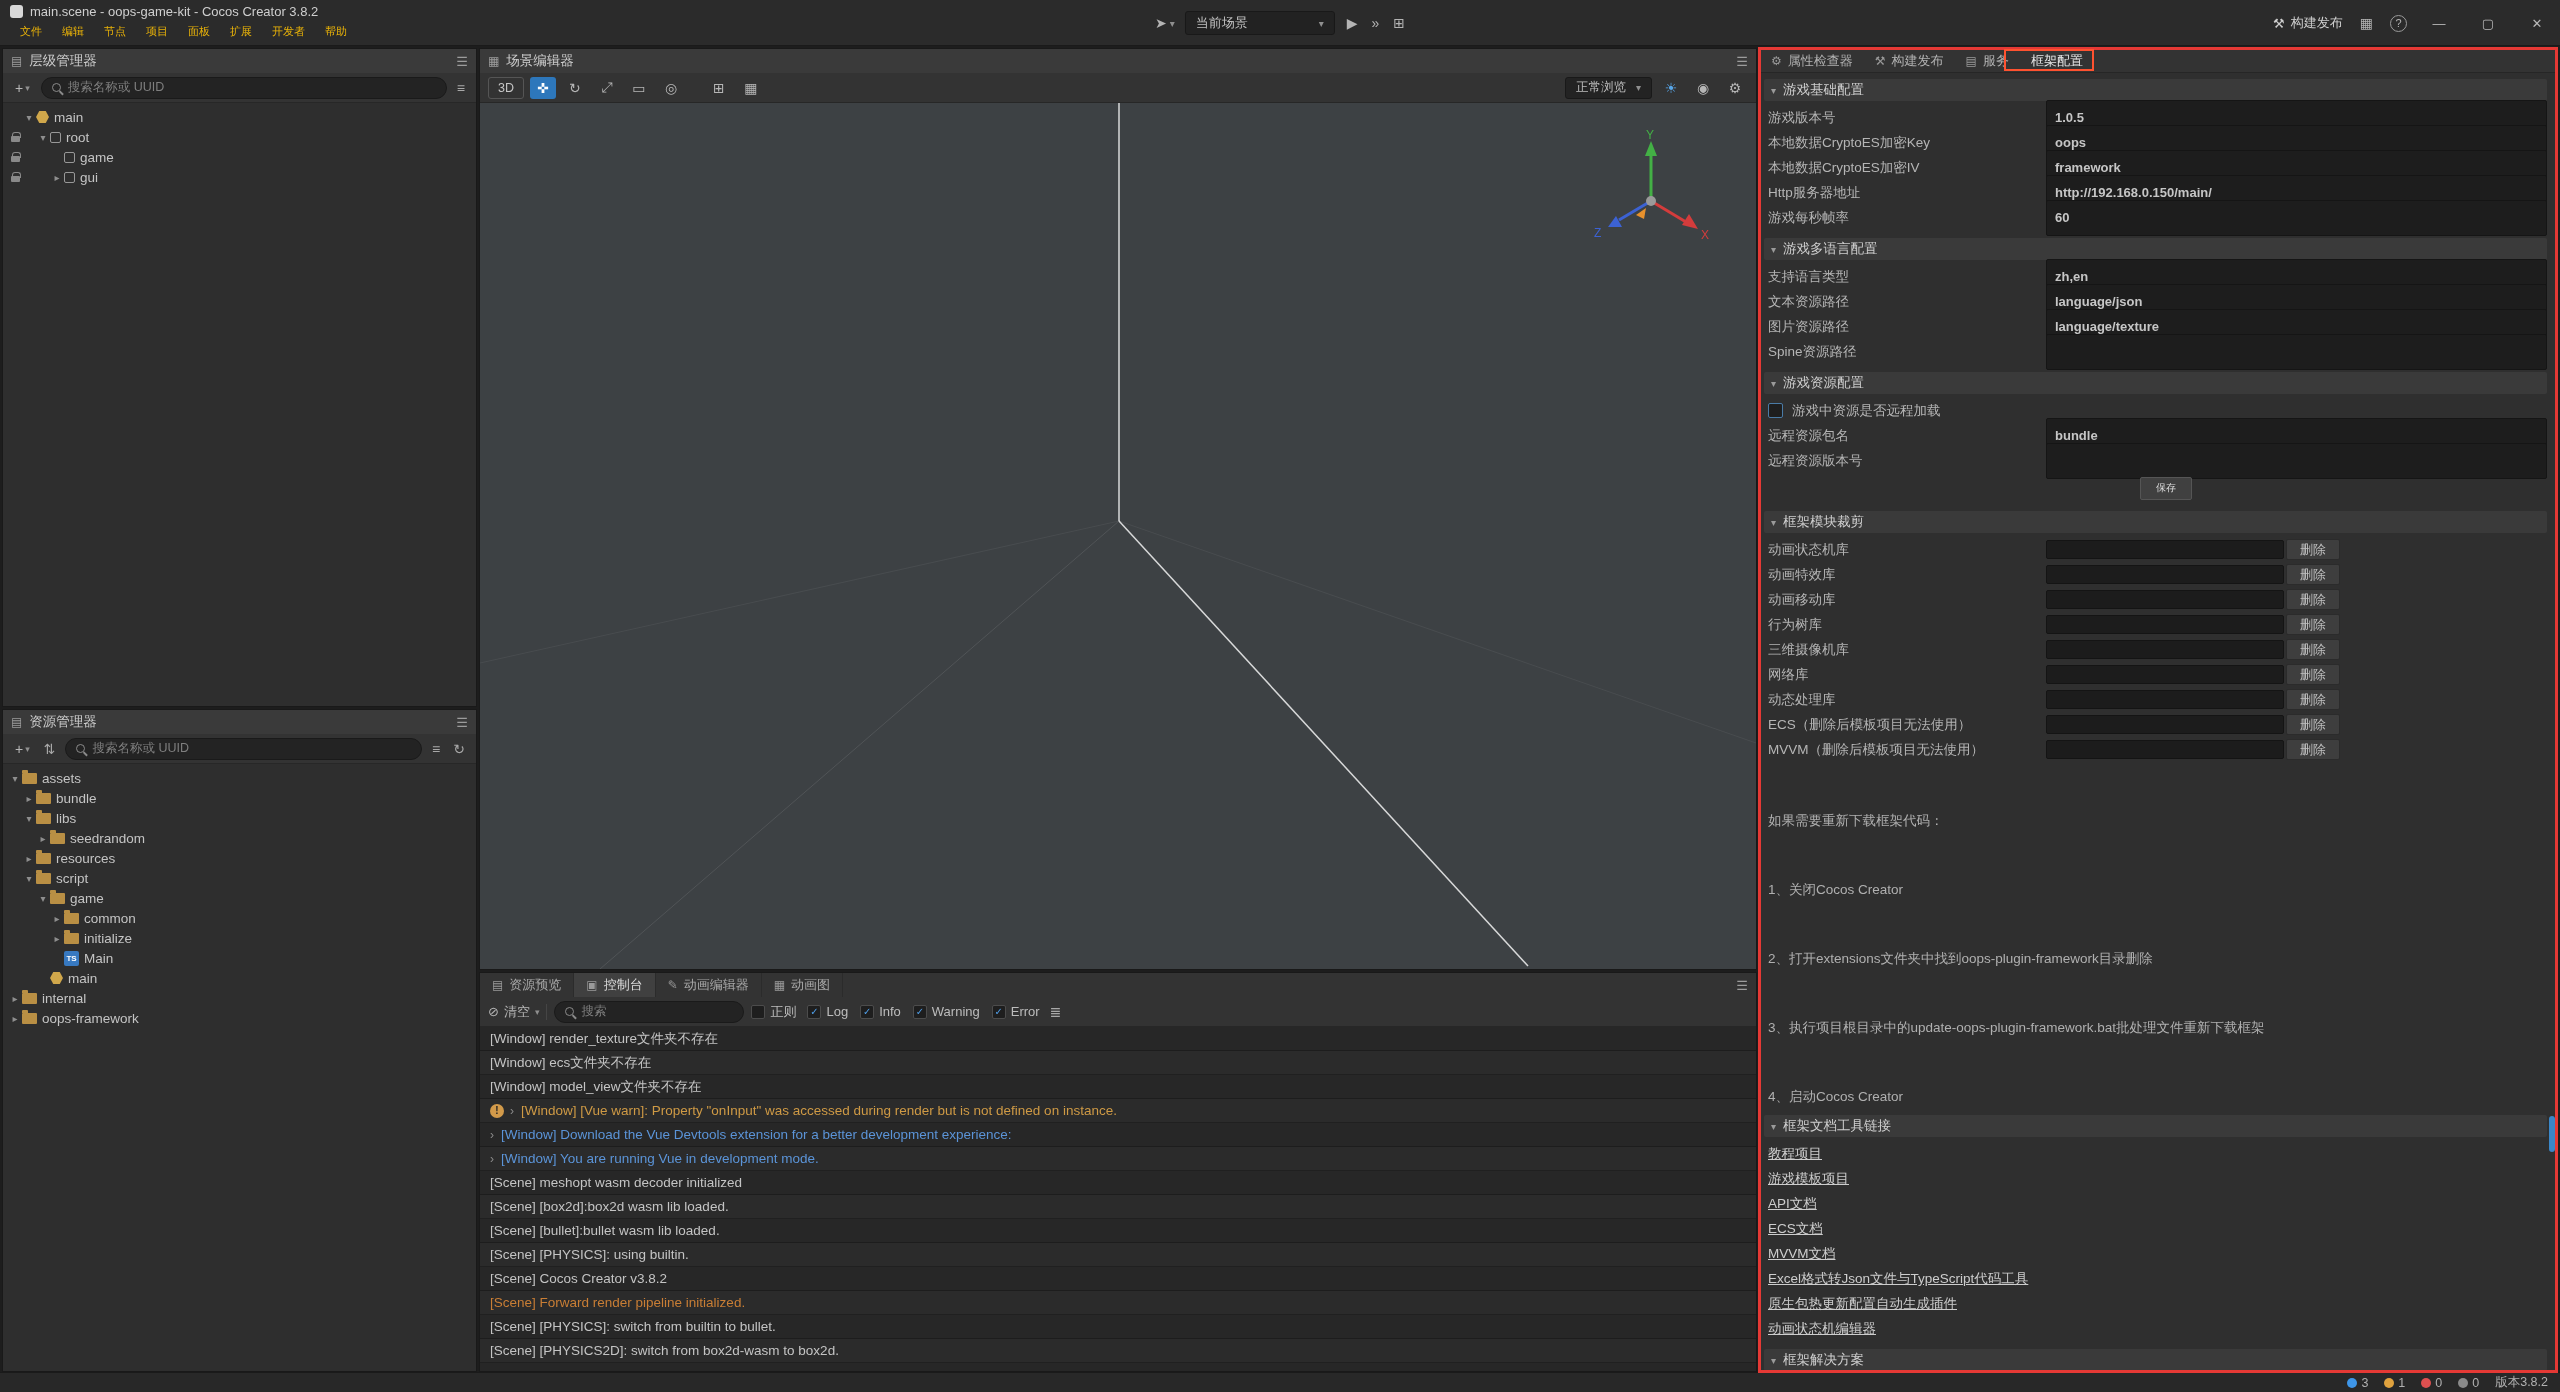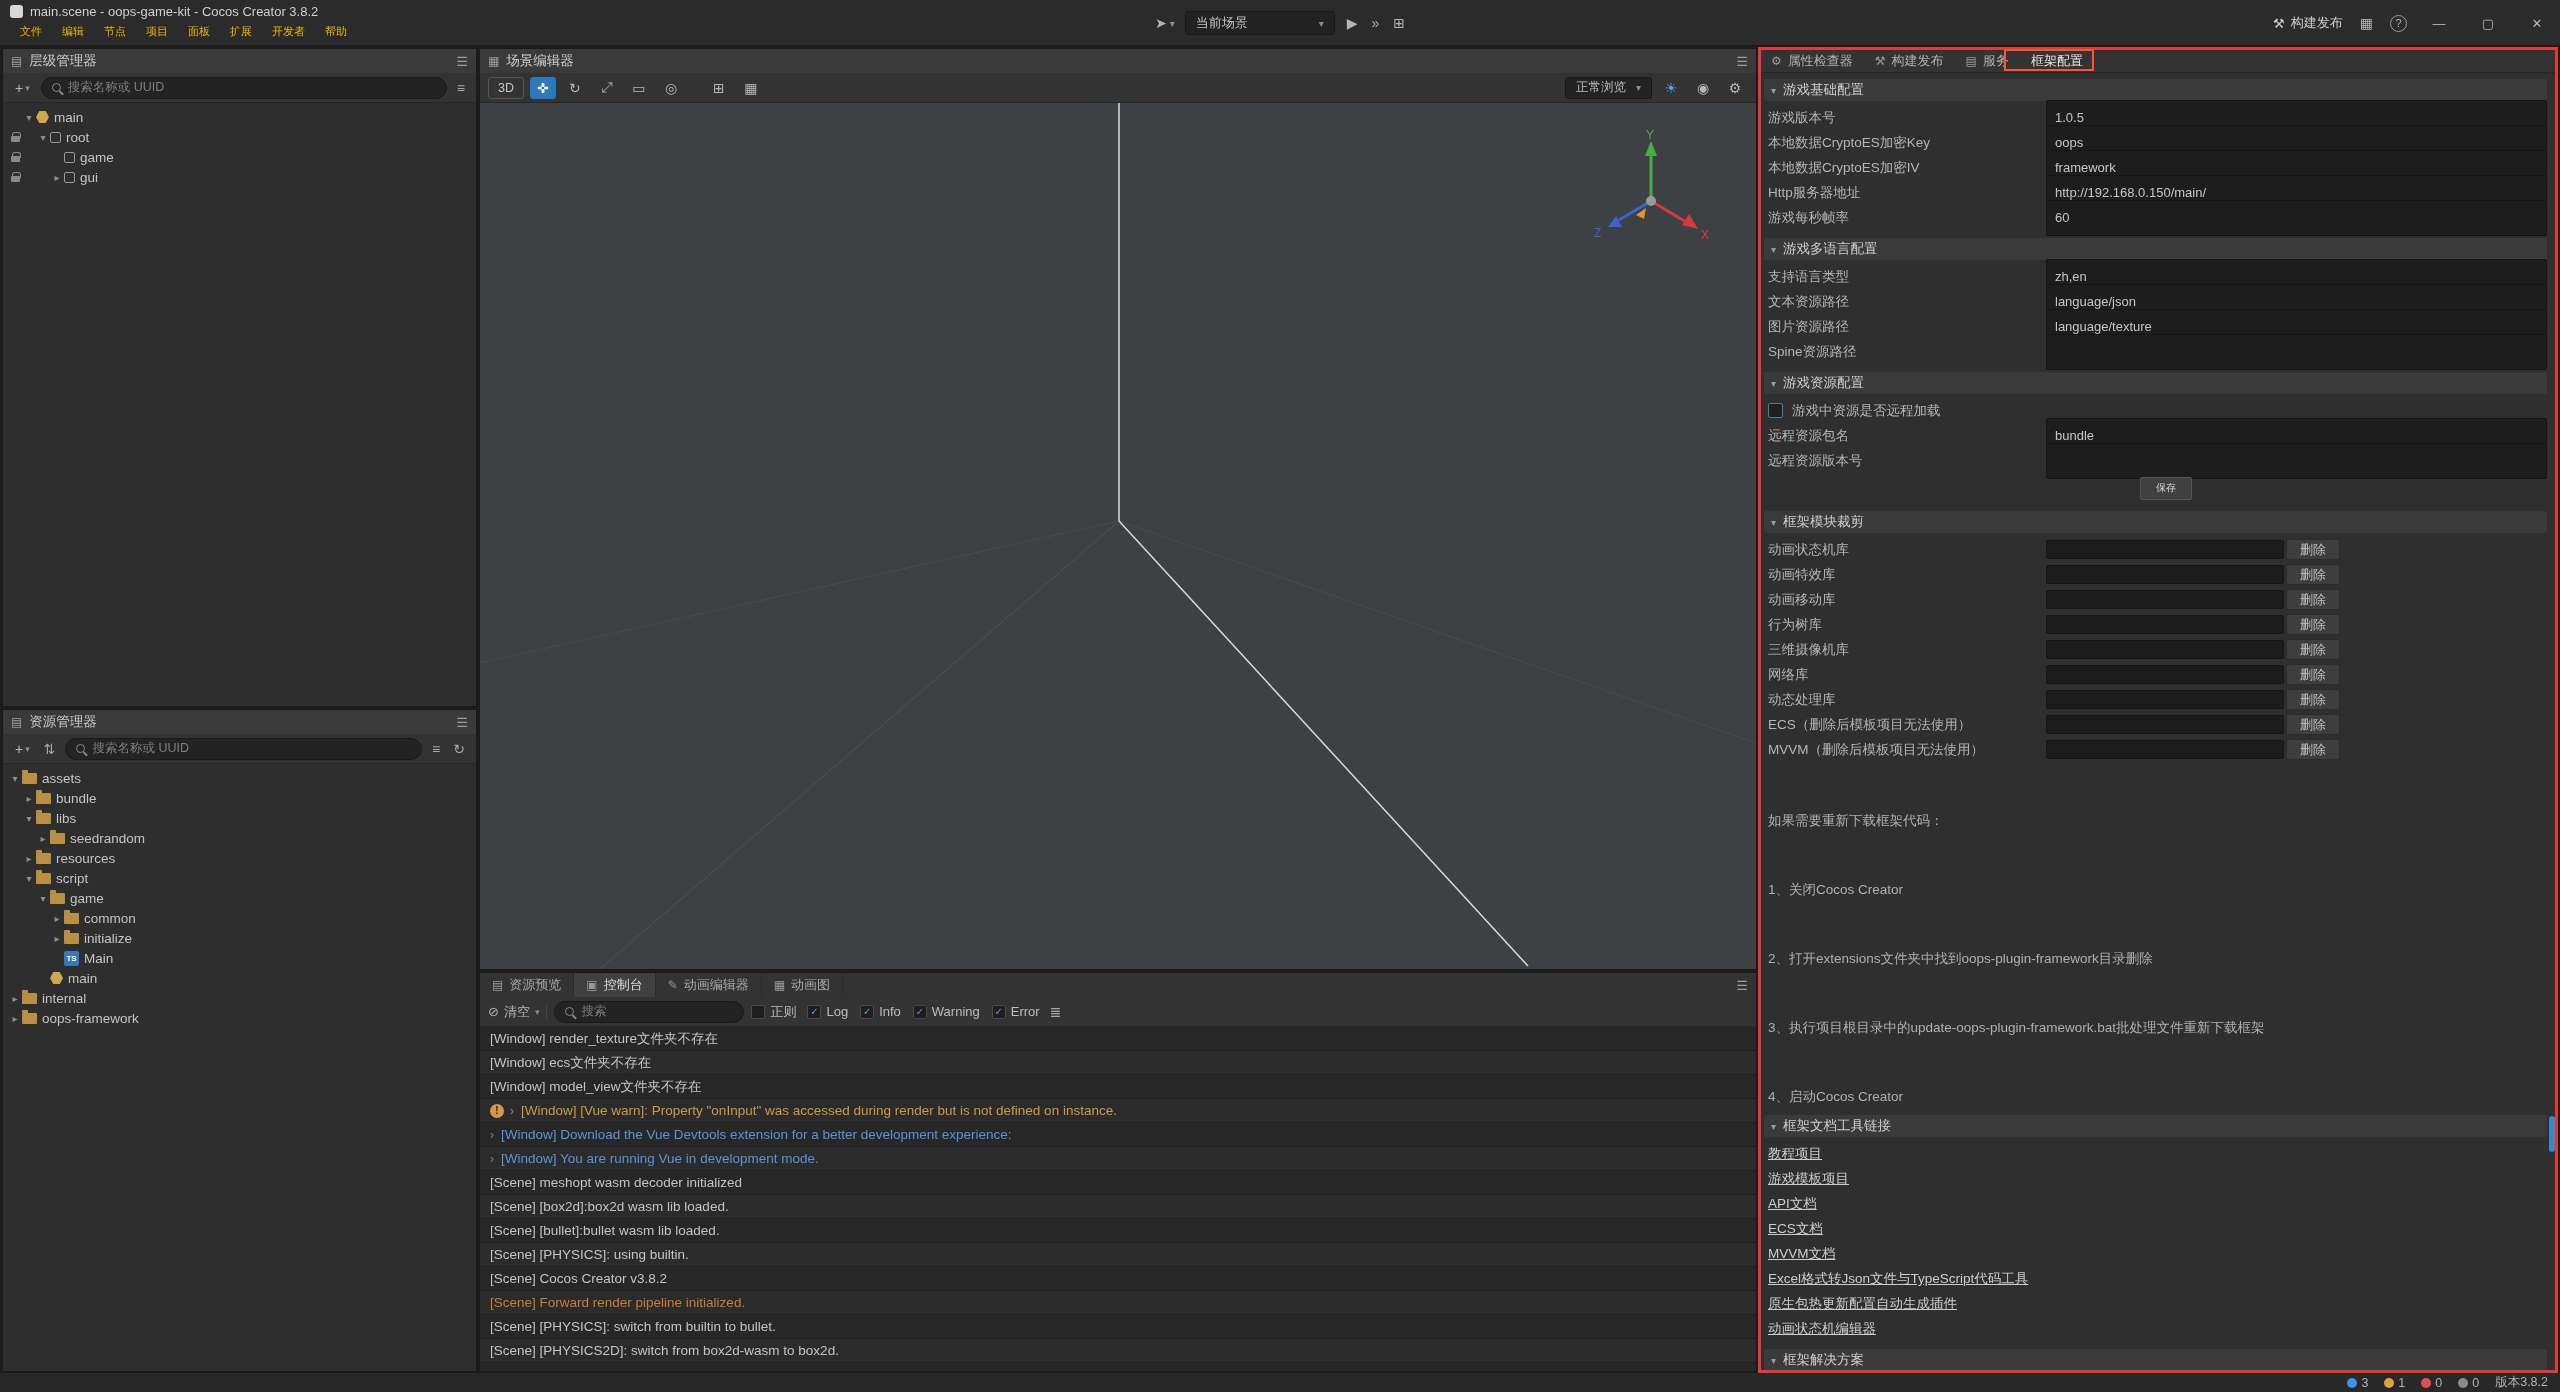--- a/index.html
+++ b/index.html
@@ -96,21 +96,21 @@
   .insp-tabs{height:24px;background:#333;display:flex;align-items:center;flex:0 0 auto;border-bottom:1px solid #262626;}
   .itab{height:100%;display:flex;align-items:center;gap:6px;padding:0 11px;font-size:13px;color:#b2b2b2;}
   .itab.active{color:#e6e6e6;}
   .itab-ico{font-size:12px;color:#9a9a9a;}
   .insp-content{flex:1;padding:3px 10px 10px 4px;overflow:hidden;font-size:13.5px;}
   .sec-header{height:22px;background:#3a3a3a;border-radius:2px;display:flex;align-items:center;gap:7px;padding:0 7px;margin:8px 0 4px 0;color:#cfcfcf;}
   .sec-header:first-child{margin-top:3px;}
   .sec-arr{font-size:10px;color:#9a9a9a;}
   .prop-row{height:25px;display:flex;align-items:center;padding-left:4px;}
   .prop-label{width:278px;flex:0 0 278px;color:#b5b5b5;white-space:nowrap;overflow:hidden;}
-  .prop-input{flex:1;height:36px;background:#1d1d1d;border:1px solid #151515;border-radius:2px;display:flex;align-items:center;padding:0 8px;font-size:13px;color:#c6c6c6;white-space:nowrap;overflow:hidden;}
+  .prop-input{flex:1;height:36px;background:#1d1d1d;border:1px solid #151515;border-radius:2px;display:flex;align-items:center;padding:0 8px;font-size:13px;color:#c6c6c6;white-space:nowrap;overflow:hidden;font-weight:bold;}
   .insp-cbx{width:15px;height:15px;border-color:#4a7ba6;margin-right:9px;}
   .cbx-label{color:#b5b5b5;}
   .btn-row{height:30px;display:flex;align-items:center;}
   .save-btn{margin-left:376px;height:23px;padding:0 15px;background:#404040;border:1px solid #555;border-radius:2px;color:#dcdcdc;font-size:10px;display:flex;align-items:center;}
   .module-bar{flex:0 0 238px;height:19px;background:#1c1c1c;border:1px solid #141414;border-radius:2px;}
   .delete-btn{margin-left:2px;height:21px;padding:0 13px;background:#3e3e3e;border:1px solid #2b2b2b;border-radius:2px;color:#c0c0c0;font-size:13px;display:flex;align-items:center;}
   .note-row{height:21px;line-height:21px;padding-left:4px;color:#b0b0b0;white-space:nowrap;overflow:hidden;margin-top:48px;}
   .link-row{height:25px;line-height:25px;padding-left:4px;color:#cdcdcd;text-decoration:underline;white-space:nowrap;width:fit-content;}
   .insp-thumb{position:absolute;right:2px;top:1067px;width:6px;height:36px;background:#3a87c8;border-radius:3px;}
 

